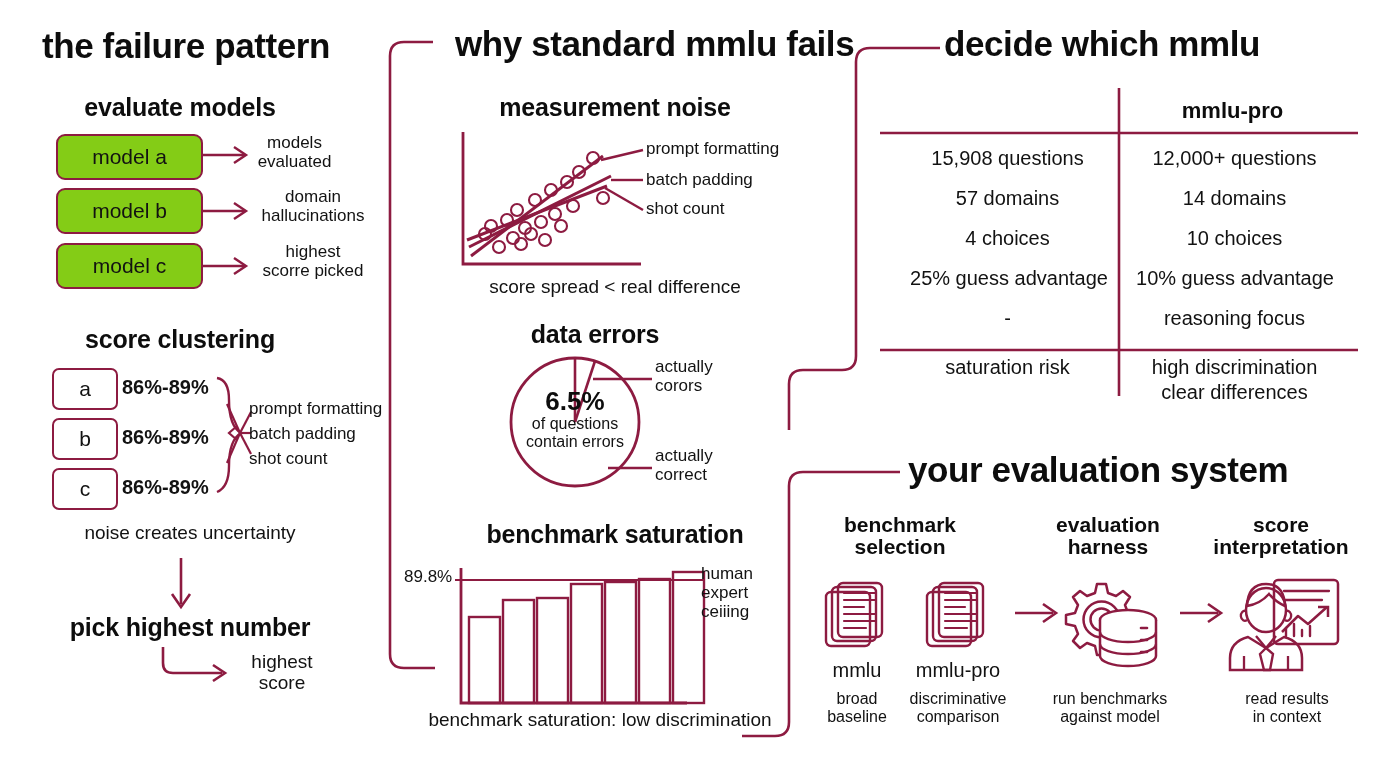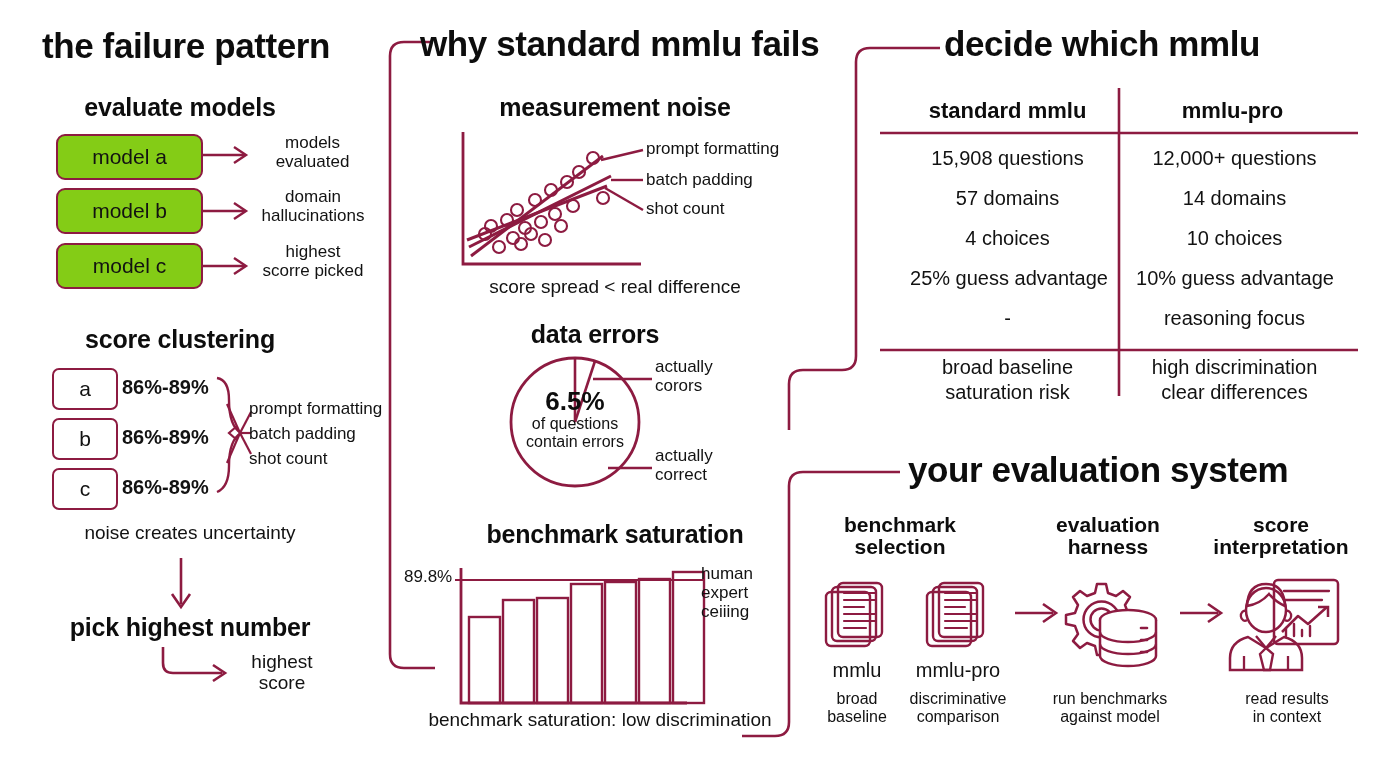--- a/index.html
+++ b/index.html
@@ -110,21 +110,21 @@
 
   <div class="abs h2 ctr" style="left:40px;top:93px;width:280px;">evaluate models</div>
 
   <div class="abs mbox" style="left:56px;top:134px;width:143px;height:42px;">
     <span>model a</span>
   </div>
   <svg class="abs" style="left:200px;top:140px;" width="62" height="30">
     <path class="stroke" stroke-width="2.4" d="M 2 15 L 44 15"></path>
     <path class="stroke" stroke-width="2.4" d="M 34 7 L 46 15 L 34 23"></path>
   </svg>
-  <div class="abs small ctr" style="left:255px;top:134px;width:115px;">
+  <div class="abs small ctr" style="left:237px;top:134px;width:115px;">
     <div>models</div>
     <div>evaluated</div>
   </div>
 
   <div class="abs mbox" style="left:56px;top:188px;width:143px;height:42px;">
     <span>model b</span>
   </div>
   <svg class="abs" style="left:200px;top:194px;" width="62" height="30">
     <path class="stroke" stroke-width="2.4" d="M 2 17 L 44 17"></path>
     <path class="stroke" stroke-width="2.4" d="M 34 9 L 46 17 L 34 25"></path>
@@ -188,21 +188,21 @@
   <svg class="abs" style="left:158px;top:645px;" width="100" height="50">
     <path class="stroke" stroke-width="2.6" d="M 5 2 L 5 18 Q 5 28 15 28 L 64 28"></path>
     <path class="stroke" stroke-width="2.6" d="M 55 20 L 67 28 L 55 36"></path>
   </svg>
   <div class="abs body ctr" style="left:236px;top:652px;width:92px;">
     <div>highest</div>
     <div>score</div>
   </div>
 
 
-  <div class="abs h1" style="left:420px;top:24px;">why standard mmlu fails</div>
+  <div class="abs h1" style="left:455px;top:24px;">why standard mmlu fails</div>
 
   <div class="abs h2 ctr" style="left:425px;top:93px;width:380px;">measurement noise</div>
 
   <svg class="abs" style="left:455px;top:128px;" width="330" height="150">
 
     <path class="stroke" stroke-width="2.8" d="M 8 4 L 8 136 L 186 136"></path>
 
     <path class="stroke" stroke-width="3.0" d="M 16 128 L 148 28"></path>
     <path class="stroke" stroke-width="3.0" d="M 14 119 L 156 48"></path>
     <path class="stroke" stroke-width="3.0" d="M 12 112 L 152 58"></path>
@@ -288,21 +288,20 @@
   <div class="abs small" style="left:701px;top:564px;line-height:1.12;">
     <div>human</div>
     <div>expert</div>
     <div>ceiiing</div>
   </div>
 
   <div class="abs body ctr" style="left:405px;top:710px;width:390px;">benchmark saturation: low discrimination</div>
 
   <div class="abs h1" style="left:944px;top:24px;">decide which mmlu</div>
 
-  <div class="abs tablehead ctr" style="left:900px;top:98px;width:215px;">standard mmlu</div>
   <div class="abs tablehead ctr" style="left:1125px;top:98px;width:215px;">mmlu-pro</div>
 
   <svg class="abs" style="left:880px;top:88px;" width="480" height="320">
     <path class="stroke" stroke-width="2.4" d="M 0 45 L 478 45"></path>
     <path class="stroke" stroke-width="2.4" d="M 0 262 L 478 262"></path>
     <path class="stroke" stroke-width="2.6" d="M 239 0 L 239 308"></path>
   </svg>
 
   <div class="abs tablecell ctr" style="left:895px;top:148px;width:225px;">15,908 questions</div>
   <div class="abs tablecell ctr" style="left:1122px;top:148px;width:225px;">12,000+ questions</div>
@@ -313,21 +312,20 @@
   <div class="abs tablecell ctr" style="left:895px;top:228px;width:225px;">4 choices</div>
   <div class="abs tablecell ctr" style="left:1122px;top:228px;width:225px;">10 choices</div>
 
   <div class="abs tablecell ctr" style="left:895px;top:268px;width:228px;text-align:center;">25% guess advantage</div>
   <div class="abs tablecell ctr" style="left:1120px;top:268px;width:230px;">10% guess advantage</div>
 
   <div class="abs tablecell ctr" style="left:895px;top:308px;width:225px;">-</div>
   <div class="abs tablecell ctr" style="left:1122px;top:308px;width:225px;">reasoning focus</div>
 
   <div class="abs tablecell ctr" style="left:895px;top:355px;width:225px;line-height:1.25;">
-    <div>broad baseline</div>
     <div>saturation risk</div>
   </div>
   <div class="abs tablecell ctr" style="left:1122px;top:355px;width:225px;line-height:1.25;">
     <div>high discrimination</div>
     <div>clear differences</div>
   </div>
 
   <div class="abs h1" style="left:908px;top:450px;">your evaluation system</div>
 
   <div class="abs h3 ctr" style="left:805px;top:514px;width:190px;">

